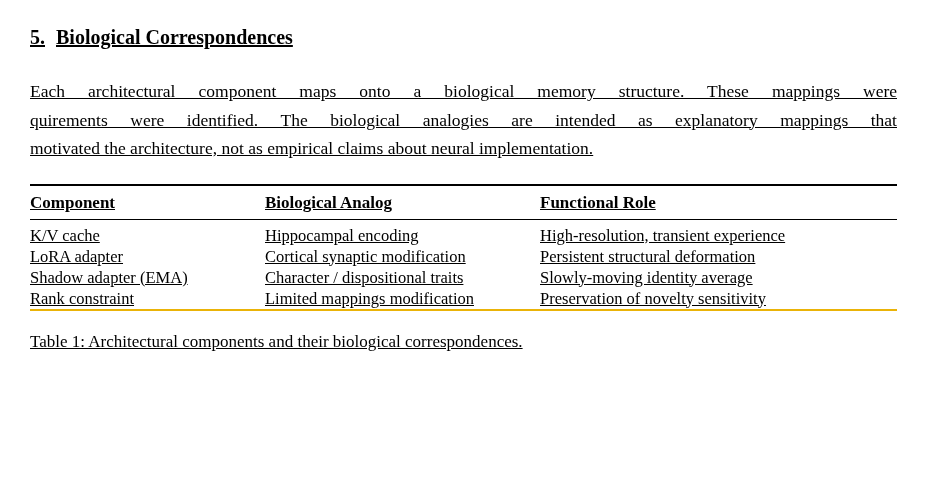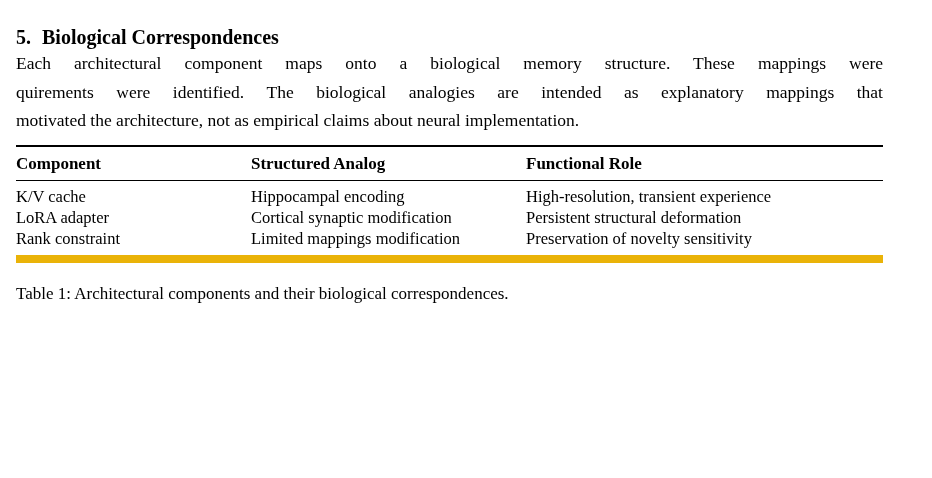--- a/index.html
+++ b/index.html
@@ -12,53 +12,55 @@
     width: 932px;
     height: 478px;
     background: #ffffff;
     color: #000000;
     font-family: "Liberation Serif", "DejaVu Serif", serif;
     overflow: hidden;
     box-sizing: border-box;
   }
   .content {
     position: absolute;
-    left: 16px;
+    left: 30px;
     top: 0;
     width: 867px;
+    text-decoration: underline;
   }
   .section-heading {
     margin-top: 25px;
     font-size: 20px;
     font-weight: bold;
     line-height: 24px;
     white-space: nowrap;
   }
   .section-heading .sec-num {
     margin-right: 11px;
   }
   .paragraph {
+    margin-top: 28px;
     font-size: 17.5px;
   }
   .pline {
     line-height: 28.5px;
     text-align: justify;
     text-align-last: justify;
     white-space: normal;
   }
   .pline.last {
     text-align: left;
     text-align-last: left;
   }
   table.corr-table {
-    margin-top: 10px;
+    margin-top: 21px;
     width: 867px;
     border-collapse: collapse;
     border-top: 2px solid #000000;
-    border-bottom: 8px solid #eab308;
+    border-bottom: 2px solid #eab308;
     font-size: 16.5px;
   }
   table.corr-table thead tr {
     border-bottom: 1.5px solid #000000;
   }
   table.corr-table th {
     text-align: left;
     font-weight: bold;
     font-size: 17px;
     padding: 7px 0 6px 0;
@@ -67,21 +69,20 @@
   table.corr-table td {
     padding: 0;
     line-height: 21px;
     vertical-align: top;
     white-space: nowrap;
   }
   table.corr-table tbody tr:first-child td {
     padding-top: 5px;
   }
   table.corr-table tbody tr:last-child td {
-    padding-bottom: 6px;
   }
   col.c1 { width: 235px; }
   col.c2 { width: 275px; }
   col.c3 { width: auto; }
   .table-caption {
     margin-top: 20px;
     text-align: left;
     font-size: 17px;
     line-height: 22px;
   }
@@ -104,36 +105,41 @@
 
     <table class="corr-table">
       <colgroup>
         <col class="c1">
           <col class="c2">
           <col class="c3">
       </colgroup>
       <thead>
         <tr>
           <th>Component</th>
-          <th>Structured Analog</th>
+          <th>Biological Analog</th>
           <th>Functional Role</th>
         </tr>
       </thead>
       <tbody>
         <tr>
           <td>K/V cache</td>
           <td>Hippocampal encoding</td>
           <td>High-resolution, transient experience</td>
         </tr>
         <tr>
           <td>LoRA adapter</td>
           <td>Cortical synaptic modification</td>
           <td>Persistent structural deformation</td>
         </tr>
         <tr>
+          <td>Shadow adapter (EMA)</td>
+          <td>Character / dispositional traits</td>
+          <td>Slowly-moving identity average</td>
+        </tr>
+        <tr>
           <td>Rank constraint</td>
           <td>Limited mappings modification</td>
           <td>Preservation of novelty sensitivity</td>
         </tr>
       </tbody>
     </table>
 
     <div class="table-caption">Table 1: Architectural components and their biological correspondences.</div>
 
   </div>

